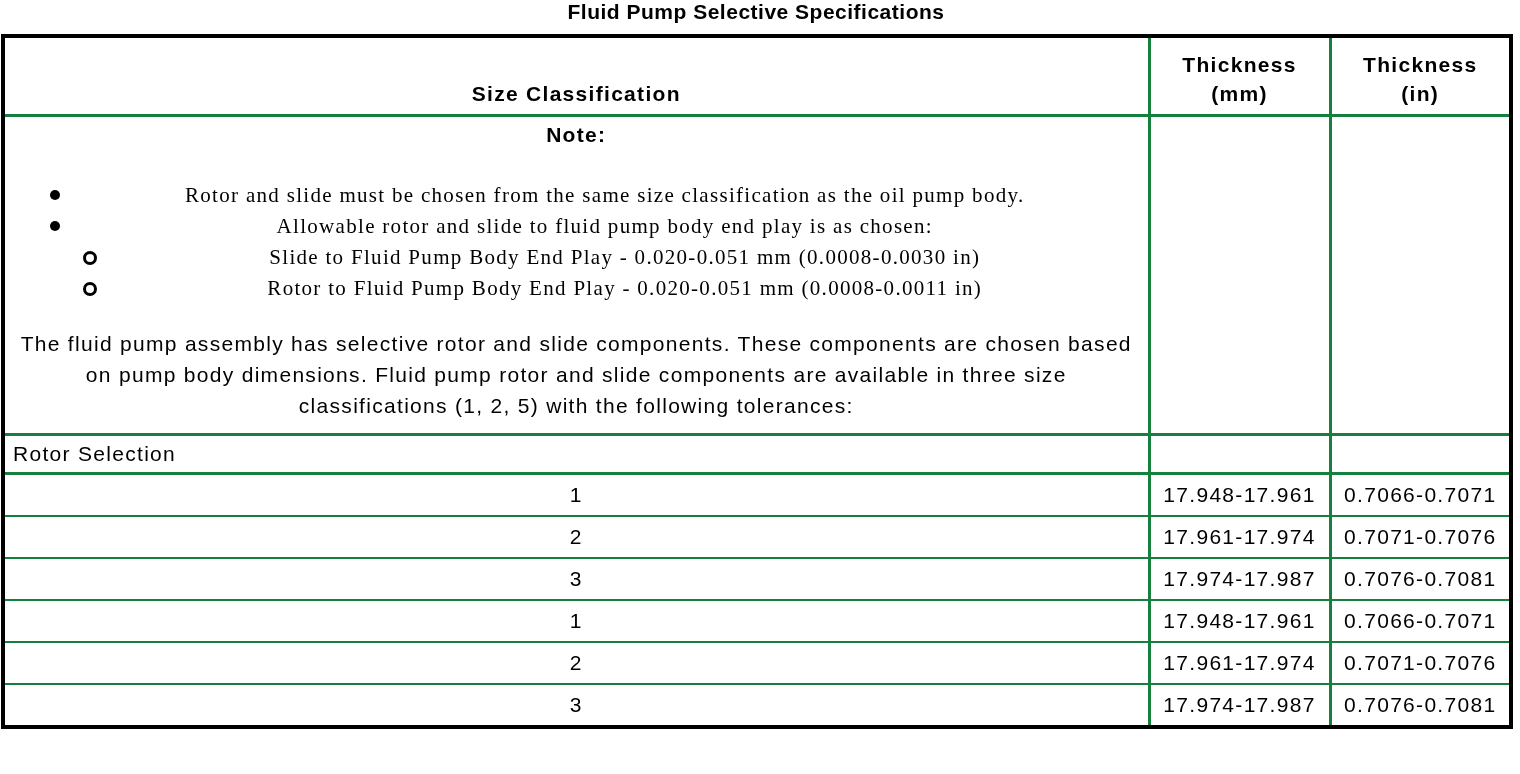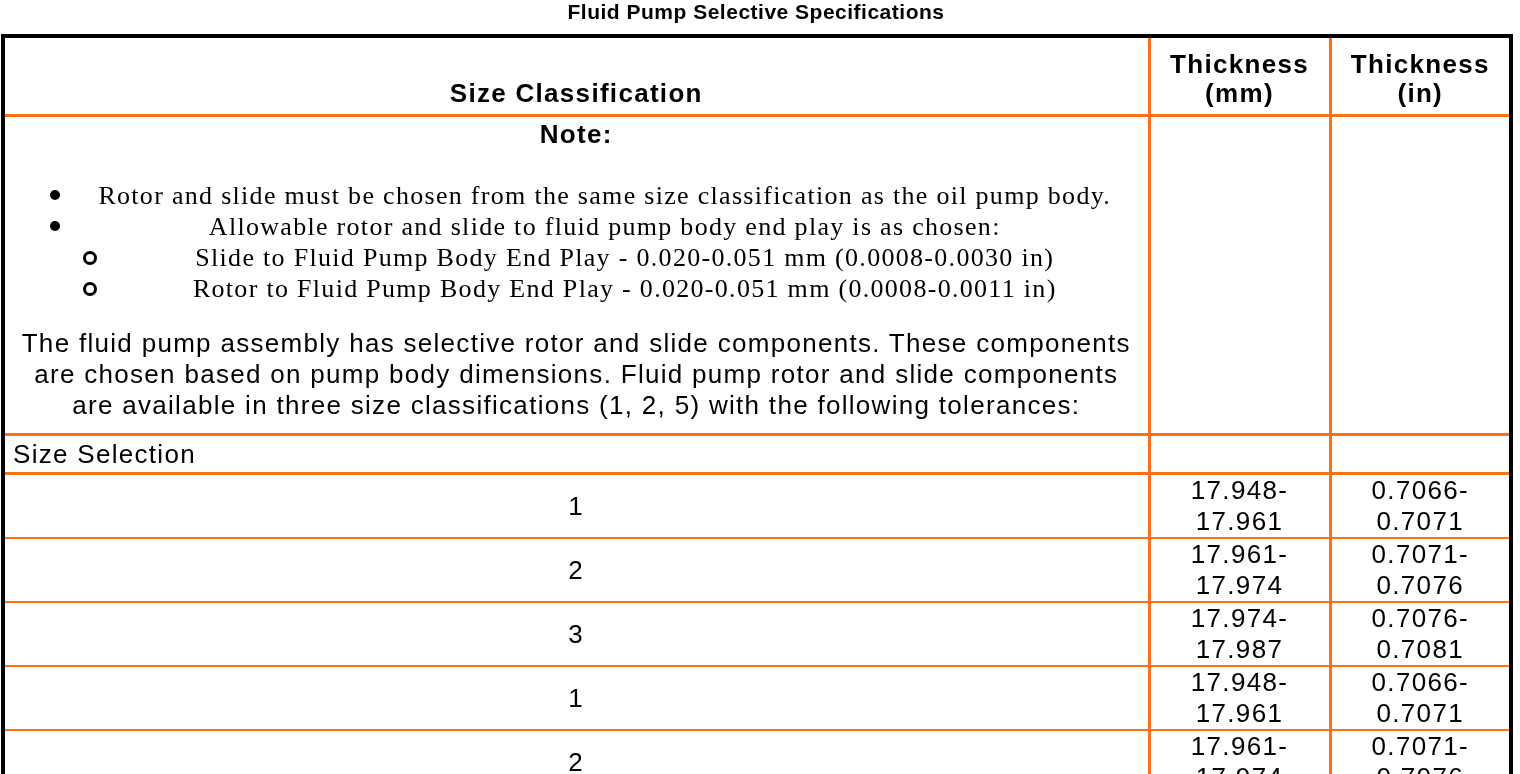--- a/index.html
+++ b/index.html
@@ -29,22 +29,22 @@
     table-layout: fixed;
     width: 1511px;
     margin-left: 1px;
     border: 4px solid #000;
   }
   col.c-size { width: 1146px; }
   col.c-mm   { width: 181px; }
   col.c-in   { width: 181px; }
 
   th, td {
-    border: 2px solid #f97316;
-    font-size: 26px;
+    border: 2px solid #15803d;
+    font-size: 21px;
     letter-spacing: 1.3px;
     padding: 0;
     overflow: hidden;
   }
   th:nth-child(2), th:nth-child(3),
   td:nth-child(2), td:nth-child(3) { border-left-width: 3px; }
 
   thead th {
     height: 70px;
     vertical-align: bottom;
@@ -157,21 +157,21 @@
             <li class="sub-bullet">Slide to Fluid Pump Body End Play - 0.020-0.051 mm (0.0008-0.0030 in)</li>
             <li class="sub-bullet">Rotor to Fluid Pump Body End Play - 0.020-0.051 mm (0.0008-0.0011 in)</li>
           </ul>
           <div class="note-paragraph">The fluid pump assembly has selective rotor and slide components. These components are chosen based on pump body dimensions. Fluid pump rotor and slide components are available in three size classifications (1, 2, 5) with the following tolerances:</div>
         </td>
         <td></td>
         <td></td>
       </tr>
 
       <tr class="section-row">
-        <td>Size Selection</td>
+        <td>Rotor Selection</td>
         <td></td>
         <td></td>
       </tr>
 
       <tr class="data-row">
         <td>1</td>
         <td>17.948-17.961</td>
         <td>0.7066-0.7071</td>
       </tr>
       <tr class="data-row">

